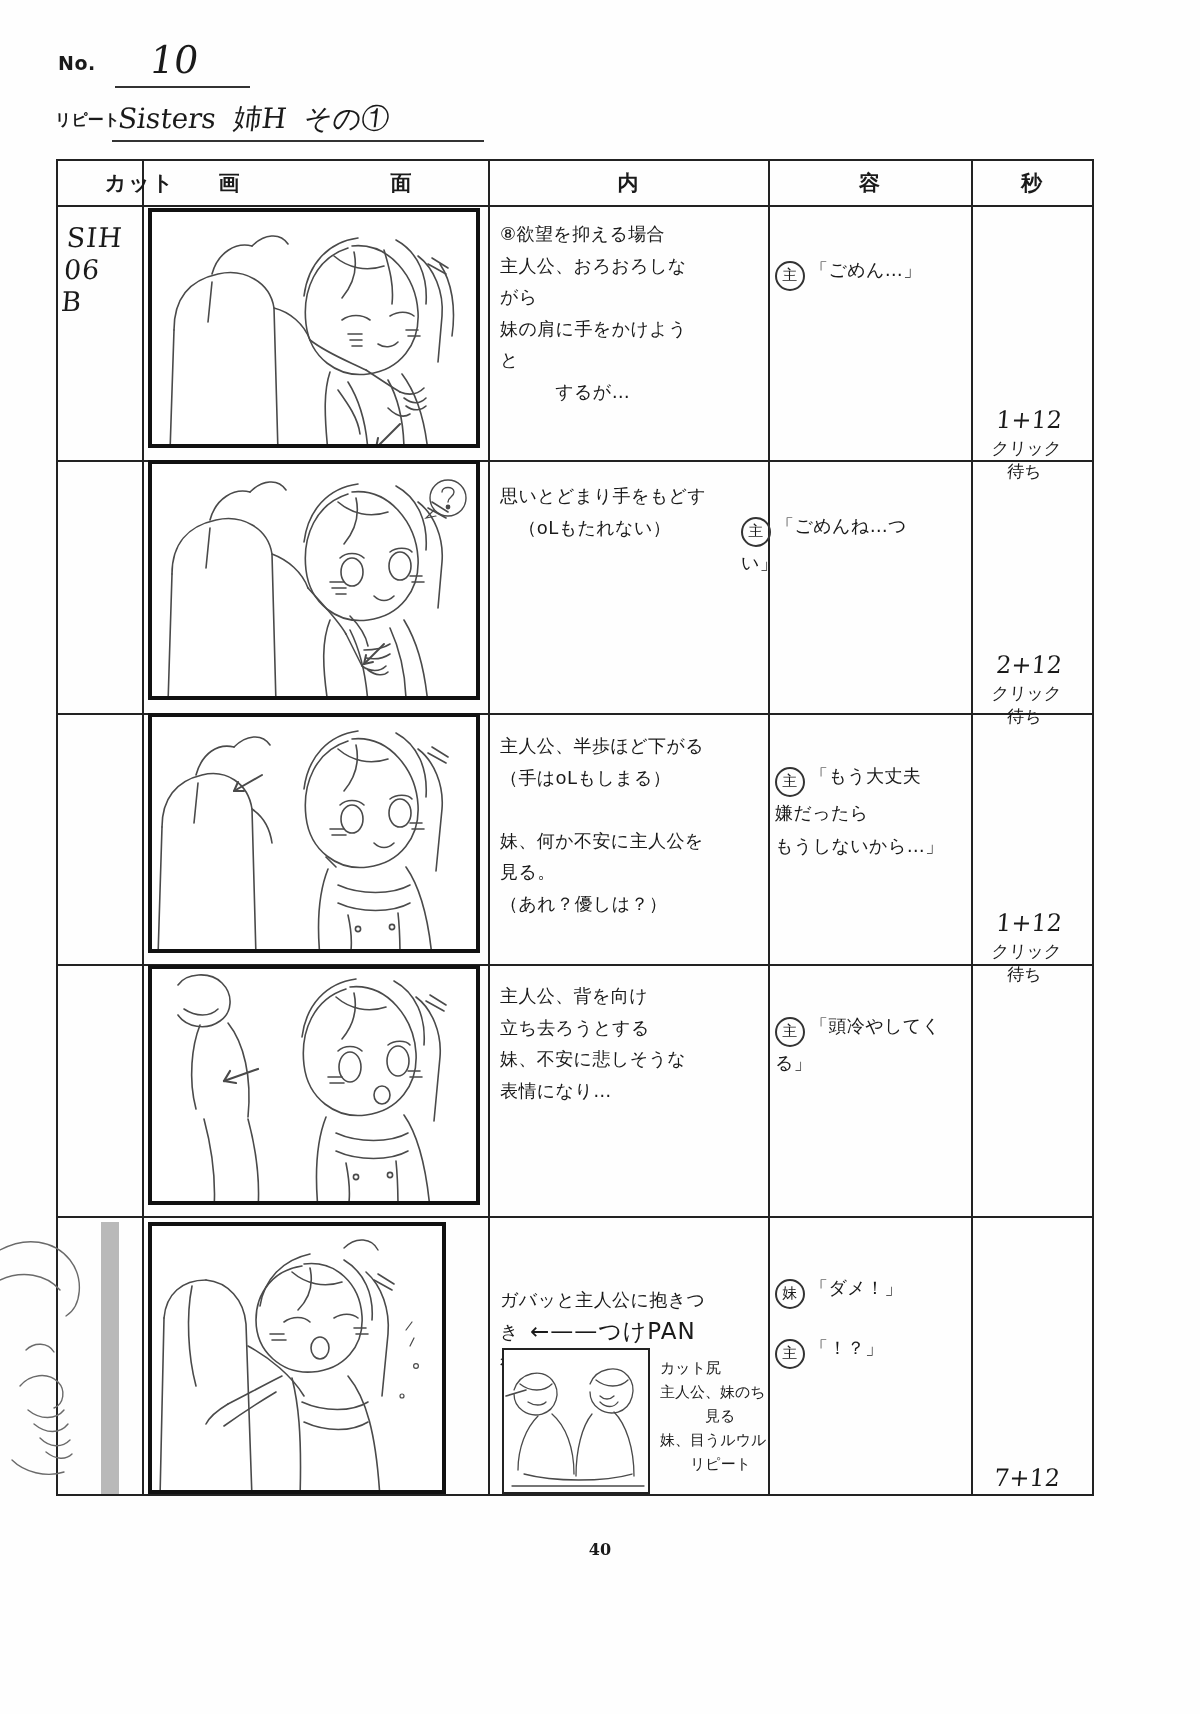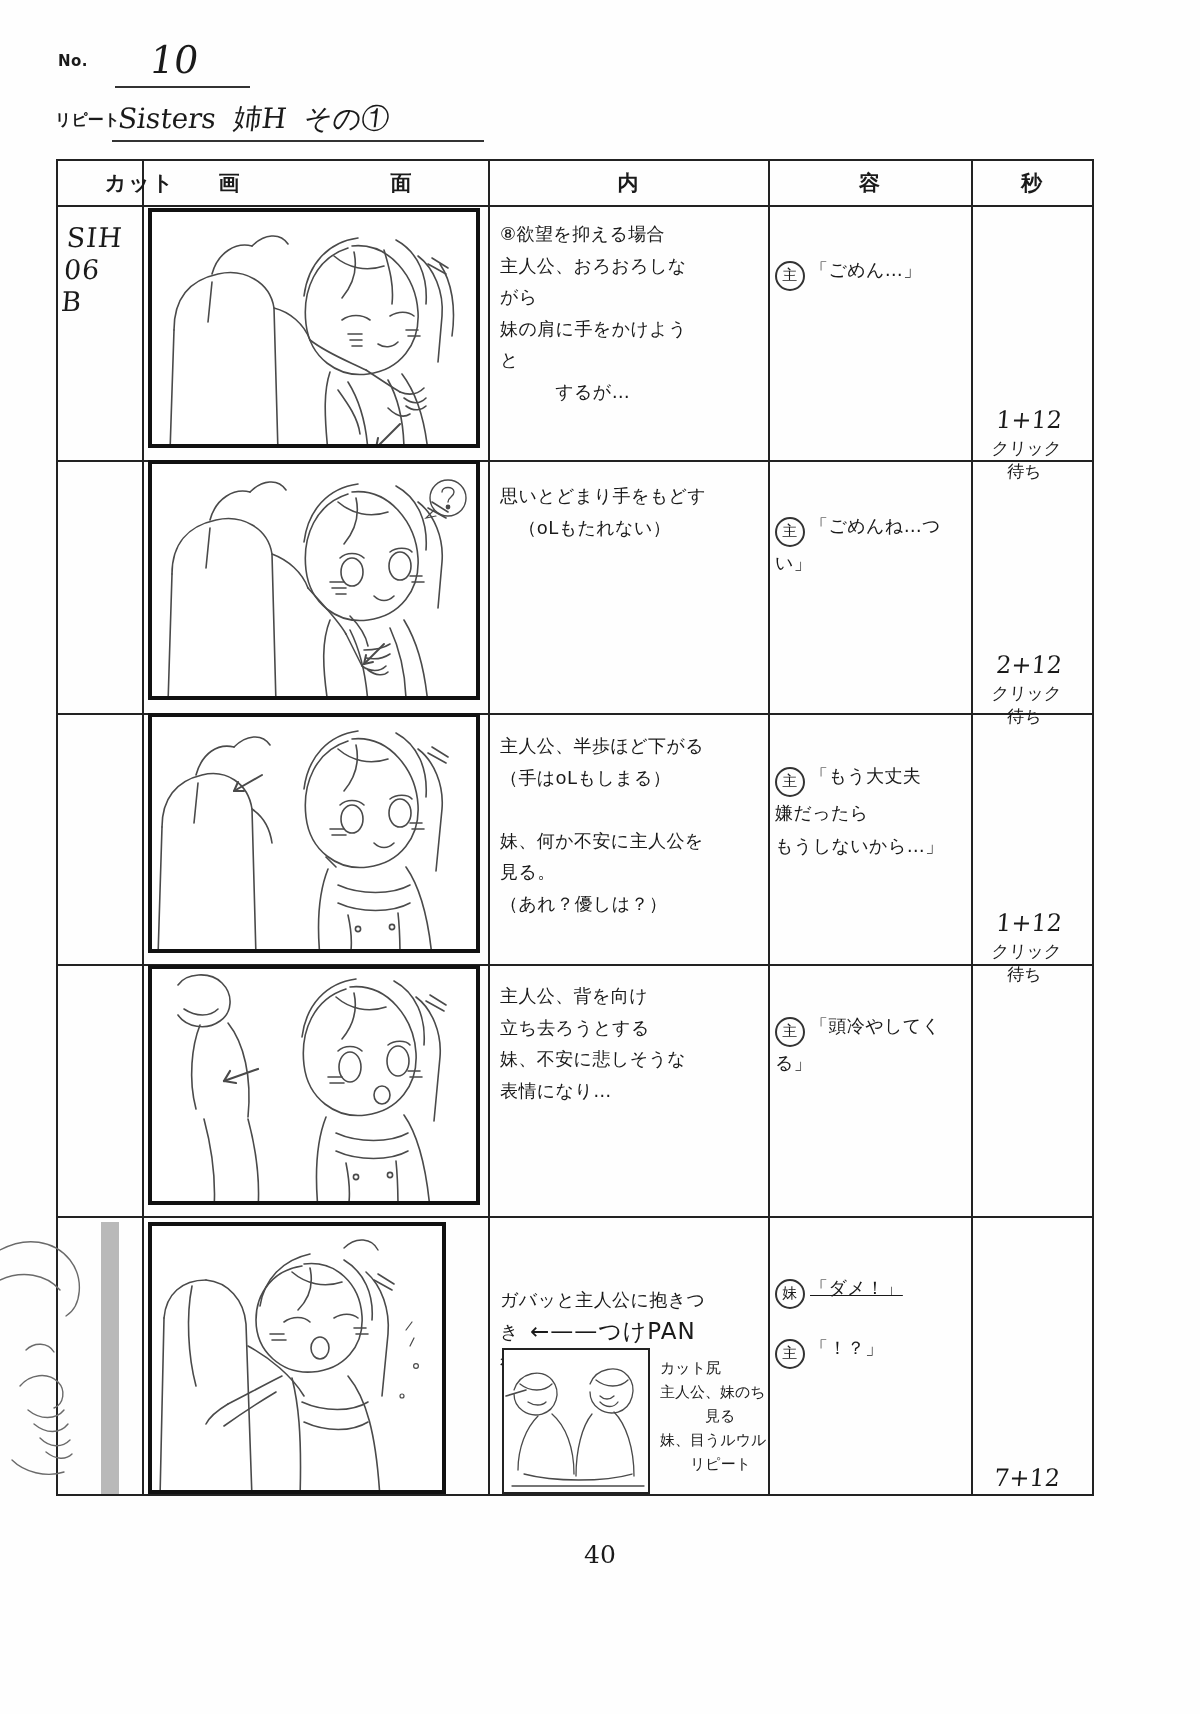--- a/index.html
+++ b/index.html
@@ -20,21 +20,21 @@
     position: absolute;
     inset: 0;
     background: #fefefe;
   }
 
   
   .hdr-no {
     position: absolute;
     left: 58px;
     top: 52px;
-    font-size: 15px;
+    font-size: 19px;
     font-weight: bold;
     letter-spacing: 0.5px;
     text-align: center;
   }
   .hdr-no-val {
     position: absolute;
     left: 150px;
     top: 38px;
     font-size: 38px;
     font-family: "DejaVu Serif", serif;
@@ -195,22 +195,23 @@
     font-size: 23px;
     letter-spacing: 1px;
   }
 
   .page-num {
     position: absolute;
     left: 0;
     right: 0;
     top: 1540px;
     text-align: center;
-    font-size: 25px;
+    font-size: 16px;
     font-family: "DejaVu Serif", serif;
+    font-weight: bold;
   }
 
   
   .margin-sketch {
     position: absolute;
     left: 0;
     top: 1210px;
     width: 160px;
     height: 300px;
   }
@@ -374,21 +375,21 @@
 
         <path d="M232 180 L212 200" stroke-width="2"></path>
         <path d="M212 200 l9 -2 M212 200 l2 -9" stroke-width="2"></path>
       </g>
     </svg>
   </div>
 
   <div class="desc" style="left:500px; top:480px; width:210px;">思いとどまり手をもどす
 　（oLもたれない）</div>
 
-  <div class="dialog" style="left:775px; top:478px; width:185px;">
+  <div class="dialog" style="left:741px; top:478px; width:185px;">
     <span class="spk">主</span><span>「ごめんね…つい」</span>
   </div>
 
   <div class="secs" style="left:972px; top:617px;">
     <span>2+12</span>
     <div class="sub">クリック
 待ち</div>
   </div>
 
   <div class="frame" style="left:148px; top:713px; width:332px; height:240px;">
@@ -589,21 +590,21 @@
       </g>
     </svg>
   </div>
 
   <div class="inset-note" style="left:660px; top:1356px; width:120px;">カット尻
 主人公、妹のち
 　　　見る
 妹、目うルウル
 　　リピート</div>
 
-  <div class="dialog" style="left:775px; top:1240px; width:185px;text-decoration:underline;">
+  <div class="dialog" style="left:775px; top:1240px; width:185px;">
     <span class="spk">妹</span><span>「ダメ！」</span>
   </div>
   <div class="dialog" style="left:775px; top:1300px; width:185px;">
     <span class="spk">主</span><span>「！？」</span>
   </div>
 
   <div class="secs" style="left:972px; top:1430px;">
     <span>7+12</span>
     <div class="sub"></div>
   </div>

